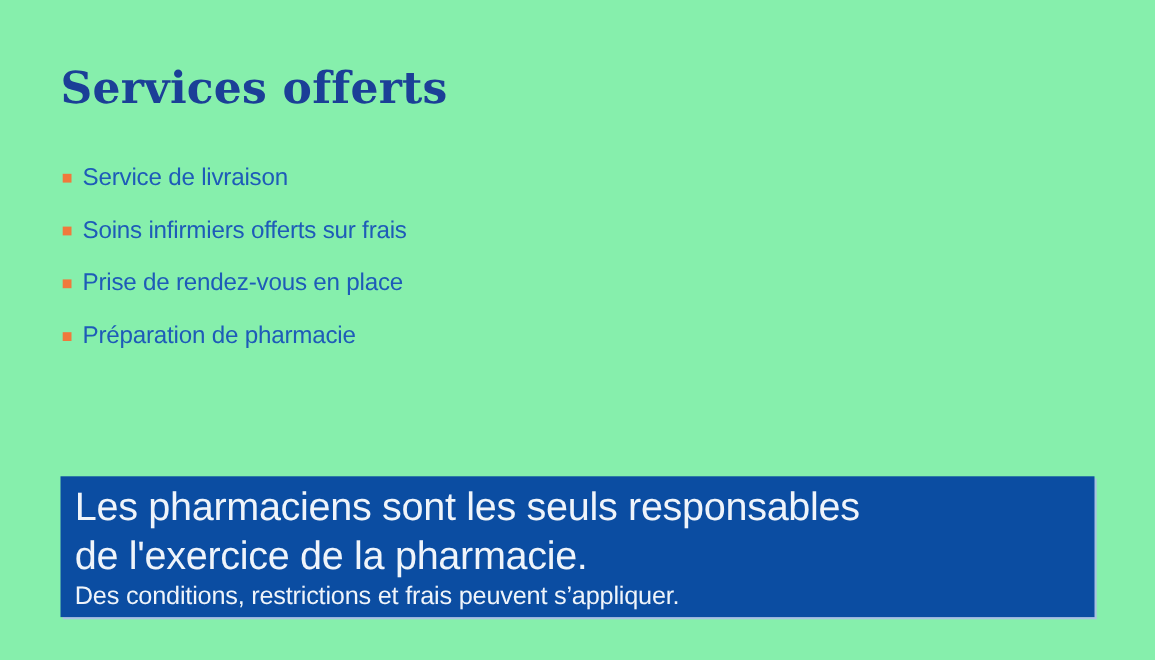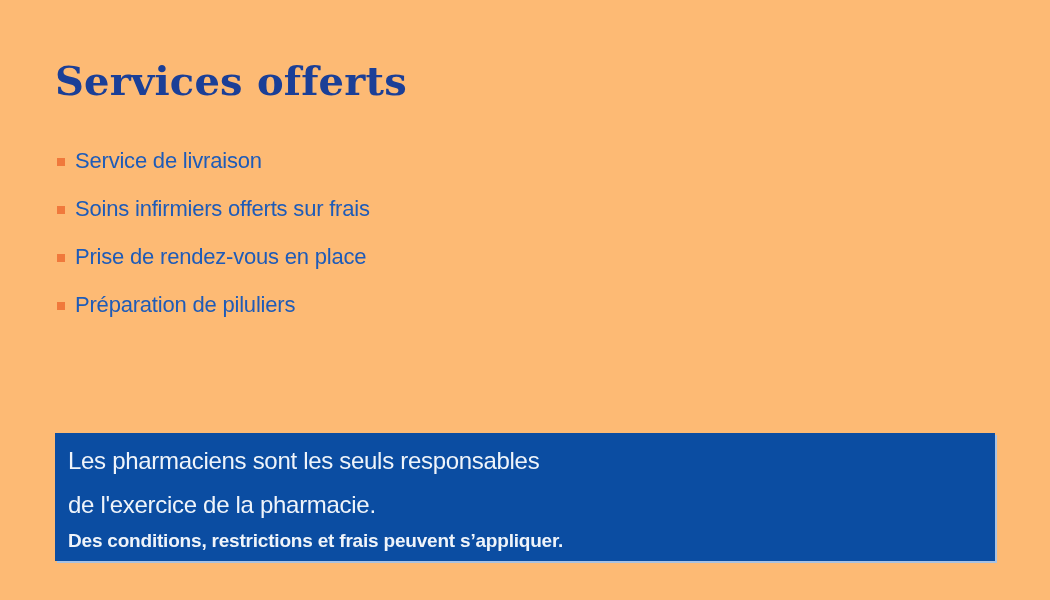--- a/index.html
+++ b/index.html
@@ -8,21 +8,21 @@
     background: #ffffff;
     width: 1050px;
     height: 600px;
     overflow: hidden;
     font-family: "Liberation Sans", sans-serif;
   }
   .slide {
     position: relative;
     width: 1050px;
     height: 600px;
-    background: #fdba74;
+    background: #86efac;
   }
   .page-title {
     position: absolute;
     left: 55px;
     top: 58px;
     margin: 0;
     font-family: "DejaVu Serif", serif;
     font-weight: 800;
     font-size: 40px;
     line-height: 46px;
@@ -62,31 +62,31 @@
     height: 128px;
     background: #0b4da2;
     box-shadow: 2px 2px 0 #a9c2e2;
     box-sizing: border-box;
     padding: 6px 16px 0 13px;
     color: #eff4fa;
   }
   .banner-headline {
     margin: 0;
     font-weight: 300;
-    font-size: 24px;
+    font-size: 36px;
     line-height: 44px;
     letter-spacing: -0.3px;
   }
   .banner-headline .line {
     display: block;
   }
   .banner-disclaimer {
     margin: 2px 0 1px 0;
-    font-weight: 700;
-    font-size: 19px;
+    font-weight: 400;
+    font-size: 23px;
     line-height: 24px;
     letter-spacing: -0.2px;
   }
 </style>
 </head>
 <body>
 
 <div class="slide">
 
   <h1 class="page-title">Services offerts</h1>
@@ -99,21 +99,21 @@
     <li>
       <span class="bullet"></span>
       <span>Soins infirmiers offerts sur frais</span>
     </li>
     <li>
       <span class="bullet"></span>
       <span>Prise de rendez-vous en place</span>
     </li>
     <li>
       <span class="bullet"></span>
-      <span>Préparation de piluliers</span>
+      <span>Préparation de pharmacie</span>
     </li>
   </ul>
 
   <div class="banner">
     <h2 class="banner-headline">
       <span class="line">Les pharmaciens sont les seuls responsables</span>
       <span class="line">de l'exercice de la pharmacie.</span>
     </h2>
     <p class="banner-disclaimer">Des conditions, restrictions et frais peuvent s’appliquer.</p>
   </div>

